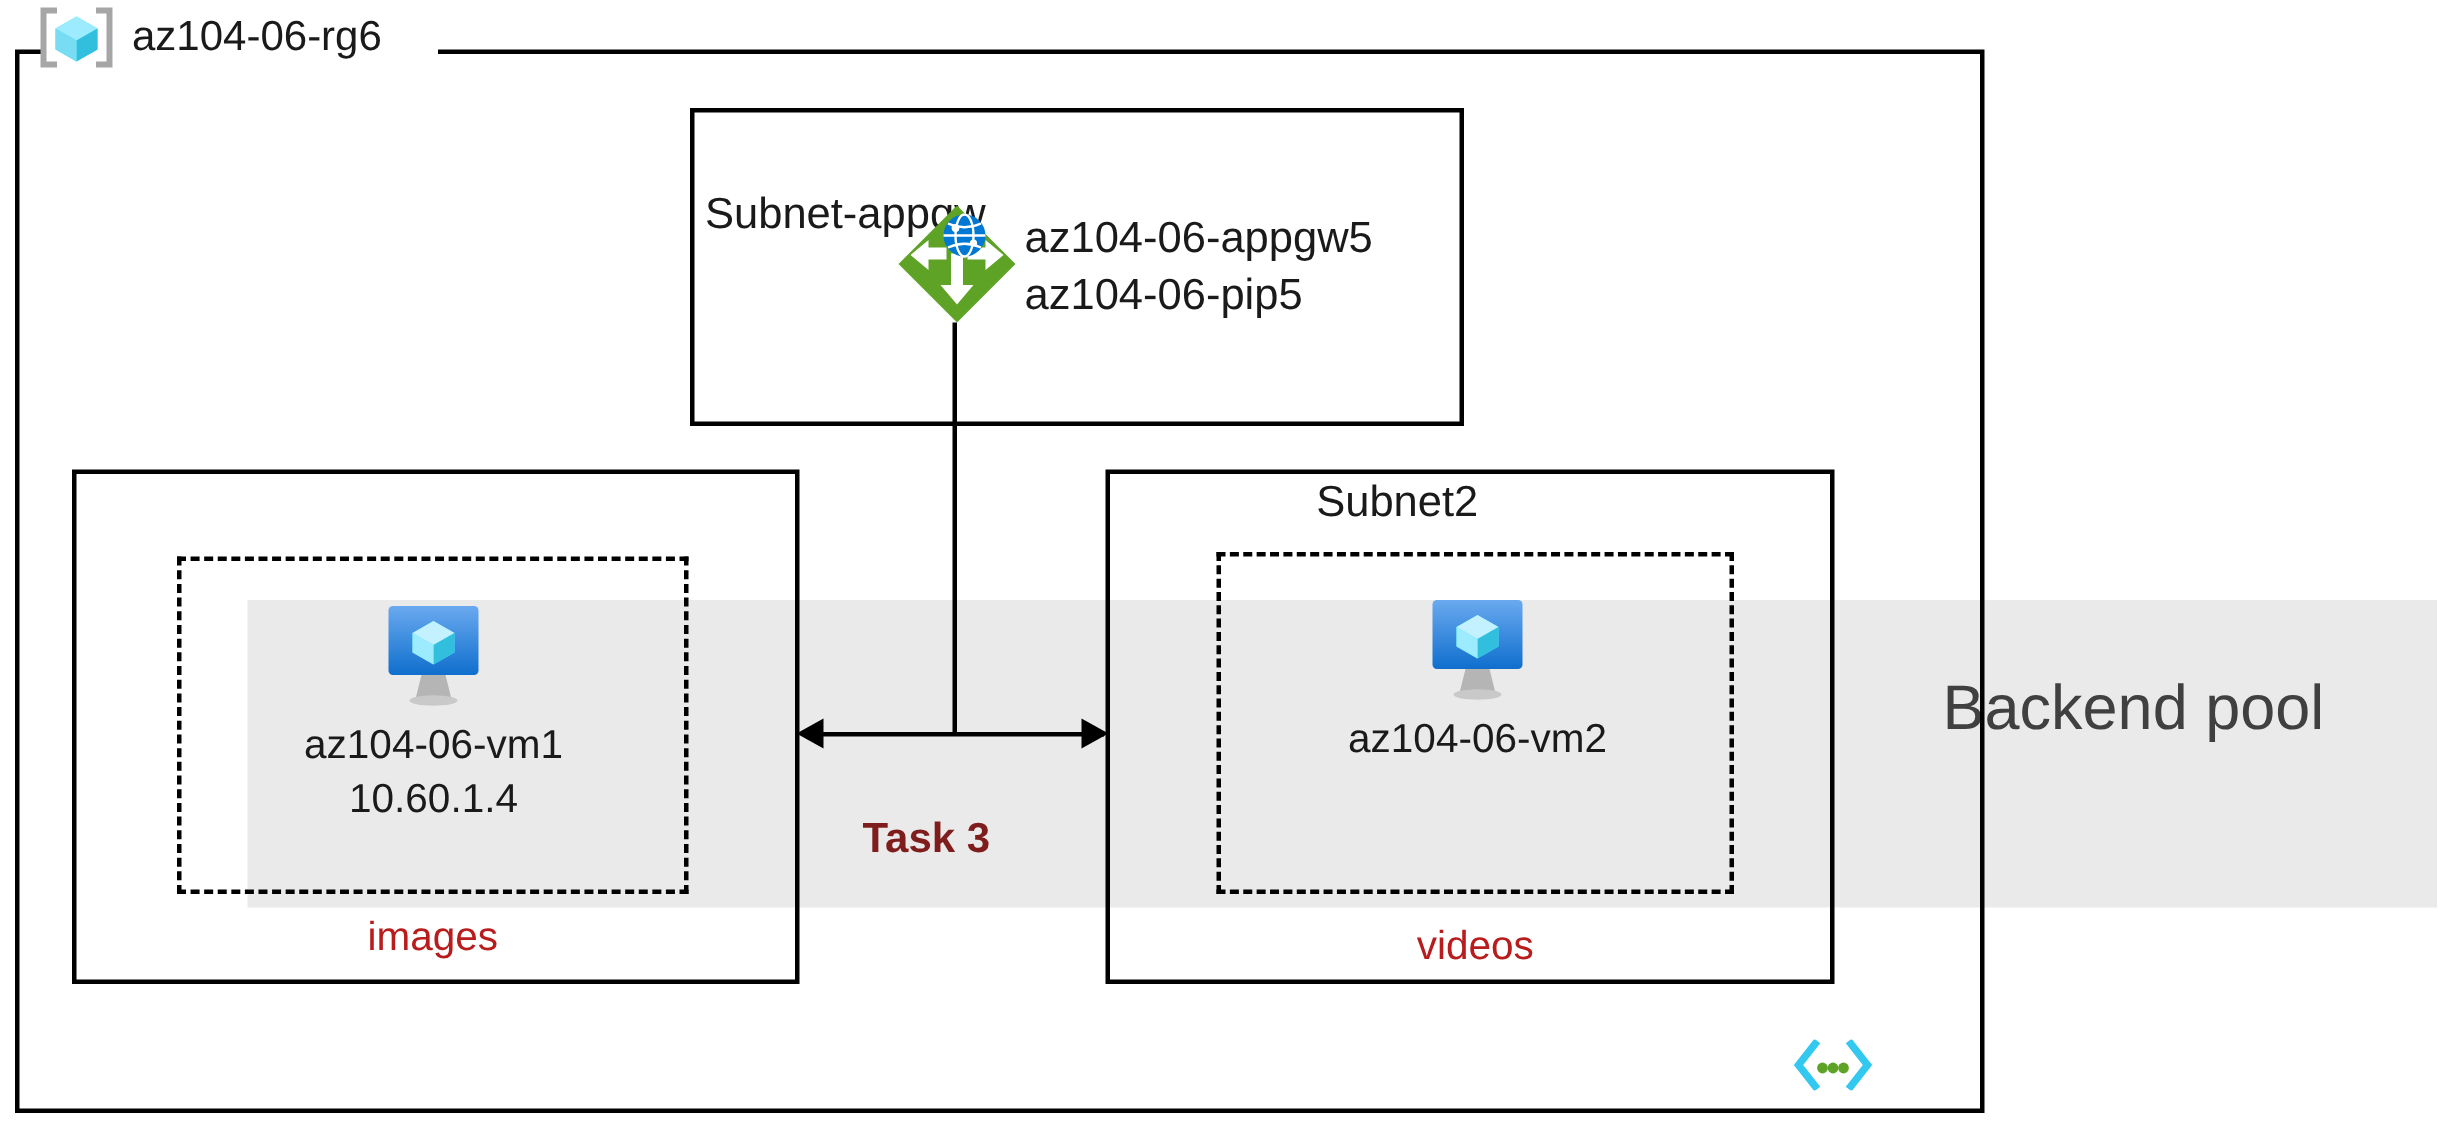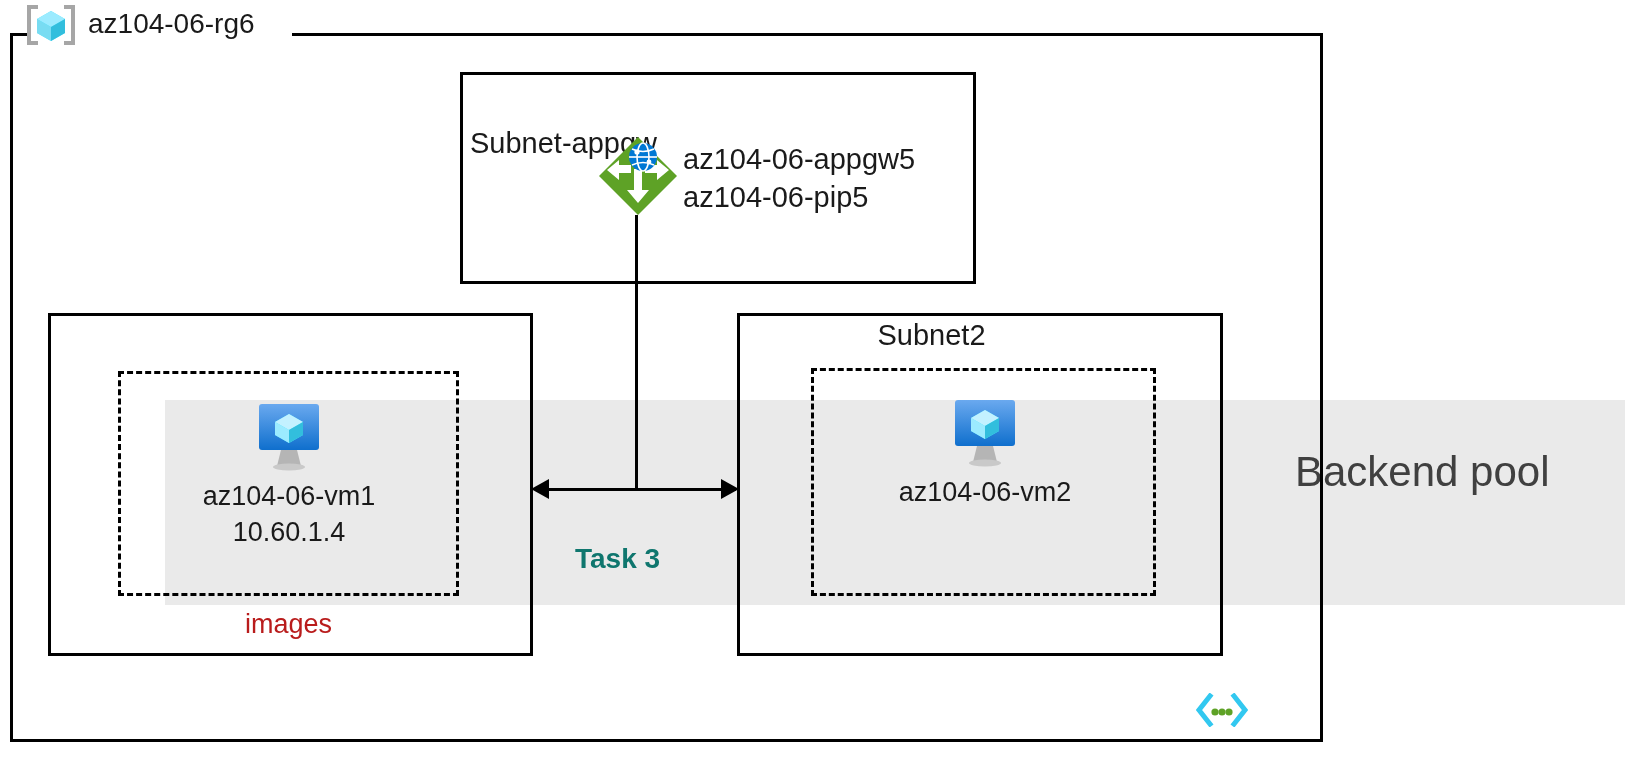--- a/index.html
+++ b/index.html
@@ -191,21 +191,21 @@
   }
 
   
   .task-label {
     position: absolute;
     left: 575px;
     top: 540px;
     font-size: 28px;
     line-height: 38px;
     font-weight: bold;
-    color: #0f766e;
+    color: #7f1d1d;
     white-space: nowrap;
   }
 
   
   .vnet-icon {
     position: absolute;
     left: 1196px;
     top: 693px;
     width: 52px;
     height: 34px;
@@ -316,20 +316,21 @@
       <path d="M30 48 L46 48 L50 64 L26 64 Z" fill="#b5b5b5"></path>
       <ellipse cx="38" cy="65" rx="16" ry="3.5" fill="#c9c9c9"></ellipse>
       <polygon points="38,12 52,20 52,33 38,41 24,33 24,20" fill="#50e6ff"></polygon>
       <polygon points="38,12 52,20 38,28 24,20" fill="#c3f1ff"></polygon>
       <polygon points="38,28 52,20 52,33 38,41" fill="#32bedd"></polygon>
       <polygon points="38,28 24,20 24,33 38,41" fill="#9cebff"></polygon>
     </svg>
     <div class="vm-line">az104-06-vm2</div>
   </div>
 
+  <div class="delegation-label delegation-two">videos</div>
 
   <div class="vnet-icon">
     <svg viewBox="0 0 52 34" width="52" height="34" aria-hidden="true">
       <path d="M14 3 L3 17 L14 31" fill="none" stroke="#32c8f0" stroke-width="5" stroke-linecap="square"></path>
       <path d="M38 3 L49 17 L38 31" fill="none" stroke="#32c8f0" stroke-width="5" stroke-linecap="square"></path>
       <circle cx="19" cy="19" r="3.6" fill="#5ea226"></circle>
       <circle cx="26" cy="19" r="3.6" fill="#5ea226"></circle>
       <circle cx="33" cy="19" r="3.6" fill="#5ea226"></circle>
     </svg>
   </div>

